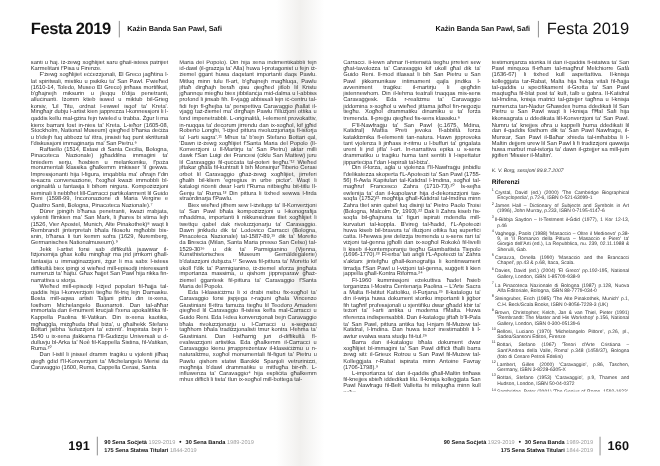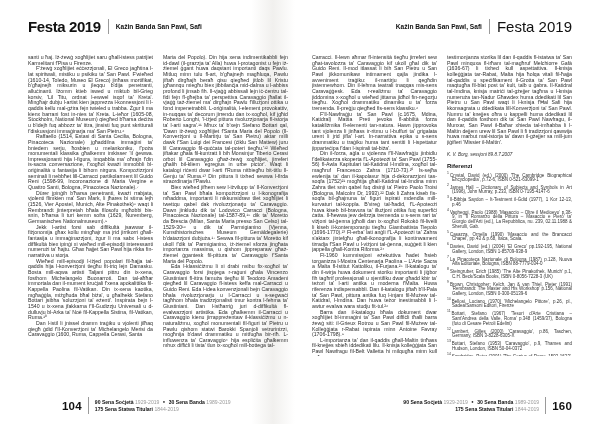--- a/index.html
+++ b/index.html
@@ -94,21 +94,21 @@
         <p>Dan l-istil li jnissel dramm traġiku u vjolenti jilħaq qiegħ ġdid f'Il-Konverżjoni ta' Michelangelo Merisi da Caravaggio (1600, Ruma, Cappella Cerasi, Santa</p>
       </div>
       <div class="col">
         <p class="cont">Maria del Popolo). Din hija xena indimentikabbli fejn id-dawl (il-grazzja ta' Alla) huwa l-protagonist u fejn iż-żiemel ġgant huwa daqstant importanti daqs Pawlu. Mitluq minn tulu fl-art, b'għajnejh magħluqa, Pawlu jiftaħ dirgħajh beraħ qisu qiegħed jitlob lil Kristu jgħannqu miegħu biex jibbilanċja mid-dalma u l-abbiss profond li jinsab fih. Il-vjaġġ abbissali lejn iċ-ċentru tal-fidi fejn fl-għejba ta' perspettiva Caravaggio jħallat il-vjaġġ taż-żiemel ma' dirgħajn Pawlu f'illużjoni ottika u fond impenetrabbli. L-oriġinalità, l-element provokattiv, in-nuqqas ta' decorum jirrendu dan ix-xogħol, kif jgħid Roberto Longhi, 'l-iżjed pittura rivoluzzjonarja fl-istorja ta' l-arti sagra'.¹¹ Mhux ta' b'xejn Stefano Bottari qal, 'Dawn iż-żewġ xogħlijiet f'Santa Maria del Popolo (Il-Konverżjoni u Il-Martirju ta' San Pietru) aktar milli dawk f'San Luigi dei Francesi (ċiklu San Mattew) juru lil Caravaggio fil-quċċata tal-poteri tiegħu.'¹² Wieħed jiftakar għala fil-kuntratt li bih Monsinjur Tiberio Cerasi orbot lil Caravaggio għaż-żewġ xogħlijiet, jirreferi għalih bil-kliem 'egregius in urbe pictor'. Waqt li katalogi riċenti dwar l-arti f'Ruma nitbiegħu bit-titlu Il-Ġenju ta' Ruma.¹³ Din pittura li tixhed sewwa l-firda straordinarja f'Pawlu.</p>
         <p>Biex wieħed jifhem sew l-iżvilupp ta' Il-Konverżjoni ta' San Pawl bħala kompożizzjoni u l-ikonografija mħaddma, importanti li nikkunsidraw tliet xogħlijiet li twettqu qabel dak rivoluzzjonarju ta' Caravaggio. Dawn jinkludu dik ta' Lodovico Carracci (Bologna, Pinacoteca Nazionale) tal-1587-89,¹⁵ dik ta' Moretto da Brescia (Milan, Santa Maria presso San Celso) tal-1529-30¹⁶ u dik ta' Parmigianino (Vjenna, Kunsthistorisches Museum Gemäldegalerie) b'datazzjoni dubjuża.¹⁷ Sewwa fil-pittura ta' Moretto kif ukoll f'dik ta' Parmigianino, iż-żiemel sforza jingħata importanza massima, u qishom jippreparaw għaż-żiemel ġgantesk fil-pittura ta' Caravaggio f'Santa Maria del Popolo.</p>
         <p>Eda l-klassiċiżmu li xi drabi nsibu fix-xogħol ta' Caravaggio forsi jispjega r-raġuni għala Vincenzo Giustiniani fl-ittra famuża tiegħu lil Teodoro Amadeni qiegħed lil Caravaggio fl-istess keffa mal-Carracci u Guido Reni. Eda l-idea konvenzjonali bejn Caravaggio bħala rivoluzzjonarju u l-Carracci u s-segwaċi tagħhom bħala tradizzjonalisti tmur kontra l-fehma ta' Giustiniani. Dan l-istħarriġ juri d-diffikultà fl-evalwazzjoni artistika. Eda għalkemm il-Carracci u Caravaggio kienu jirrappreżentaw il-klassiċiżmu u n-naturaliżmu, xogħol monumentali fil-figuri ta' Pietru u Pawlu qishom statwi Barokki Spanjoli vetrurinizzi, mogħnija b'dawl drammatiku u mitfugħa bir-riħ. L-influwenza ta' Caravaggio⁴ hija espliċita għalkemm mhux diffiċli li tista' tlun ix-xogħol mill-bottega tal-</p>
       </div>
     </div>
 
     <div class="pg-footer">
-      <span class="page-num">104</span>
+      <span class="page-num">191</span>
       <span class="ftr-divider"></span>
       <span class="ftr-lines">
         <span class="ftr-line">
           <span class="ftr-bold">90 Sena Soċjetà</span>
           <span class="ftr-years">1929-2019</span>
           <span class="ftr-bullet">●</span>
           <span class="ftr-bold">30 Sena Banda</span>
           <span class="ftr-years">1989-2019</span>
         </span>
         <span class="ftr-line">

